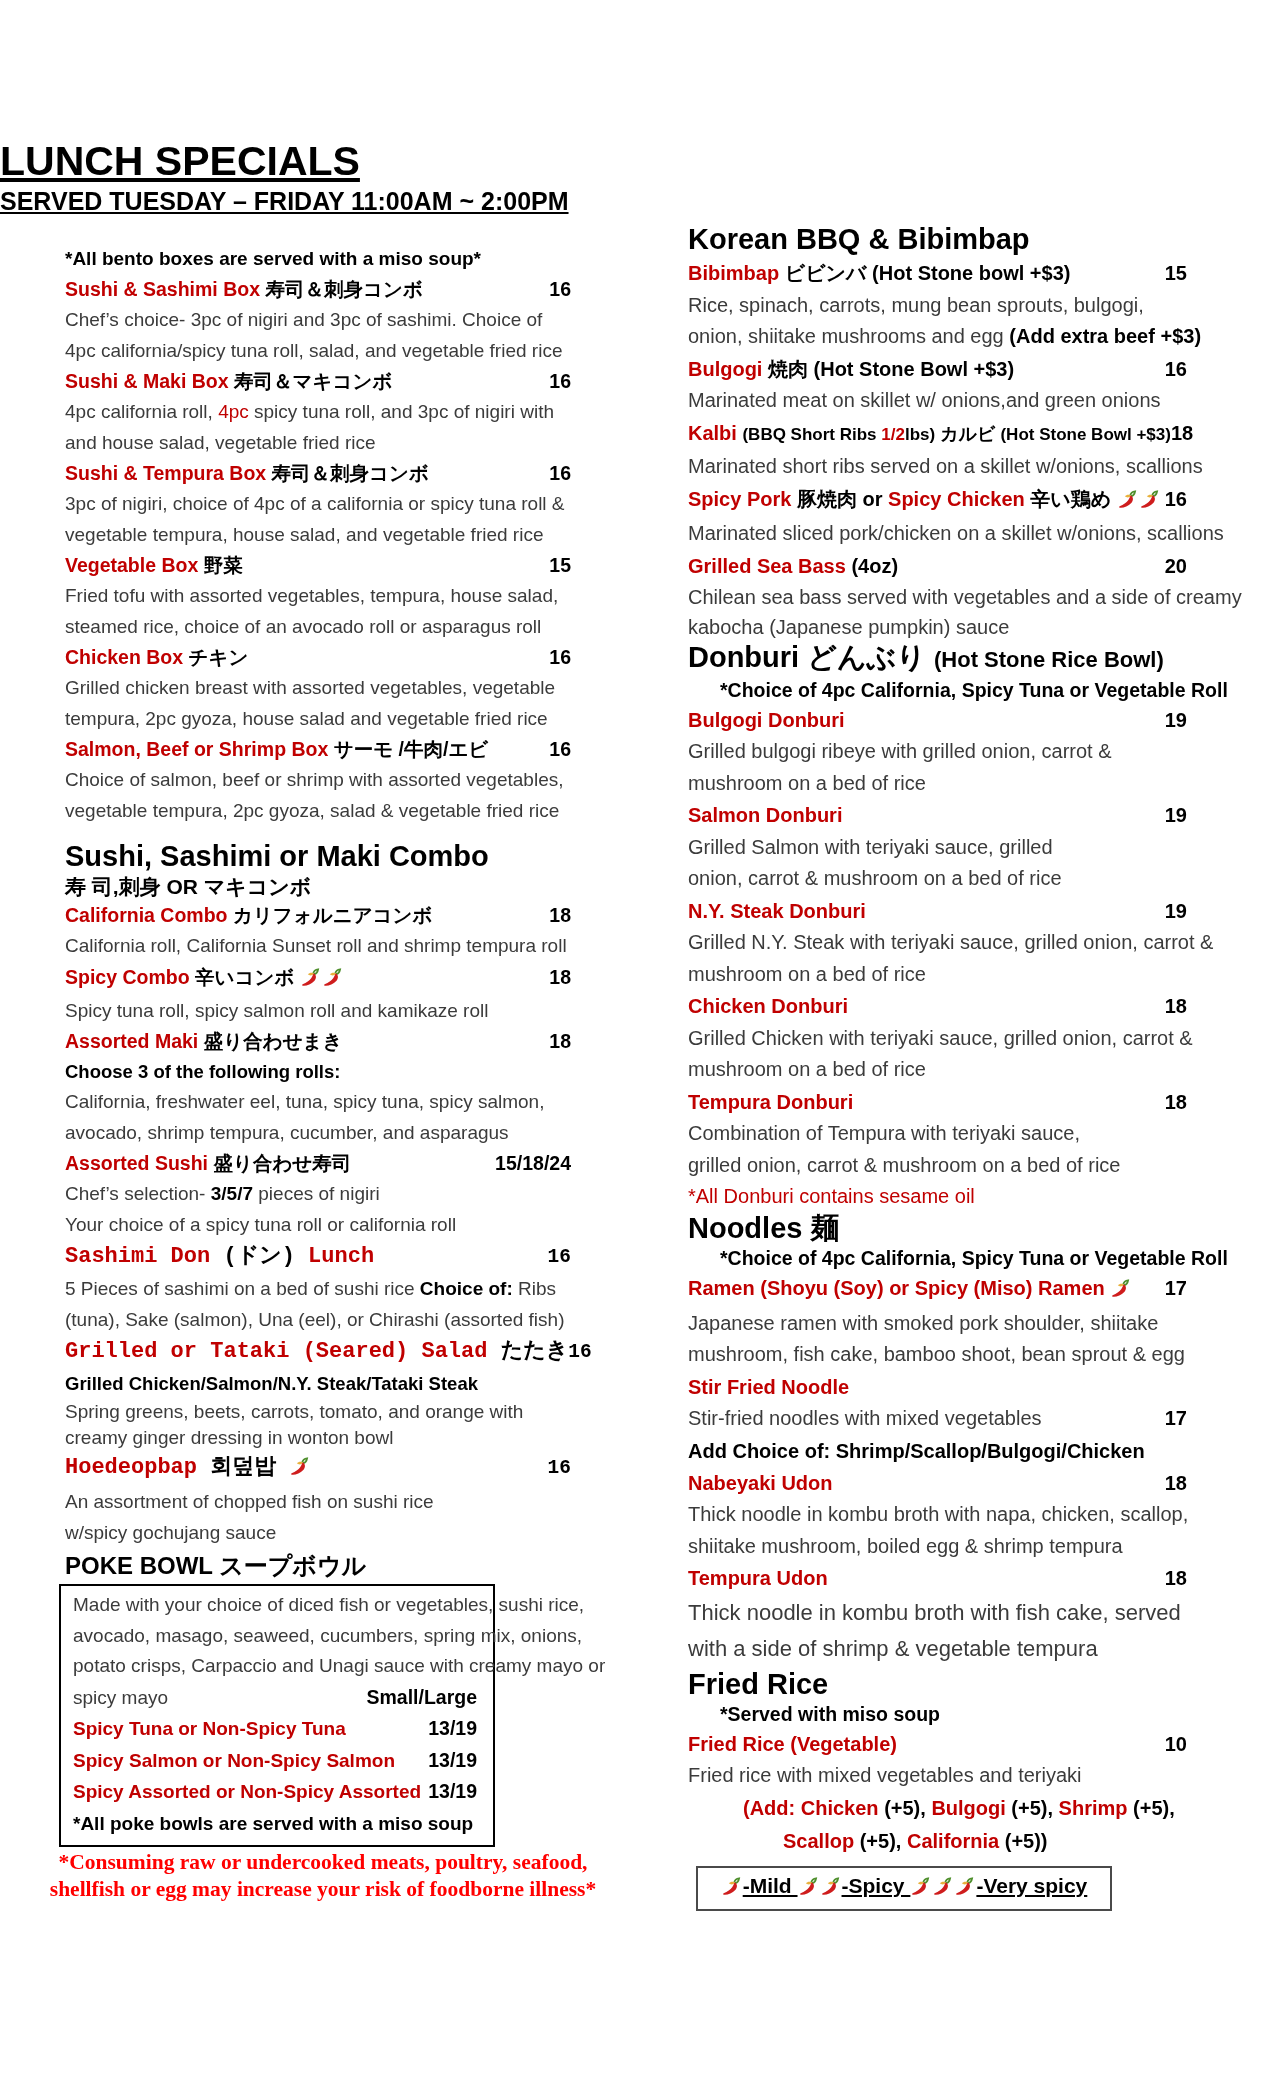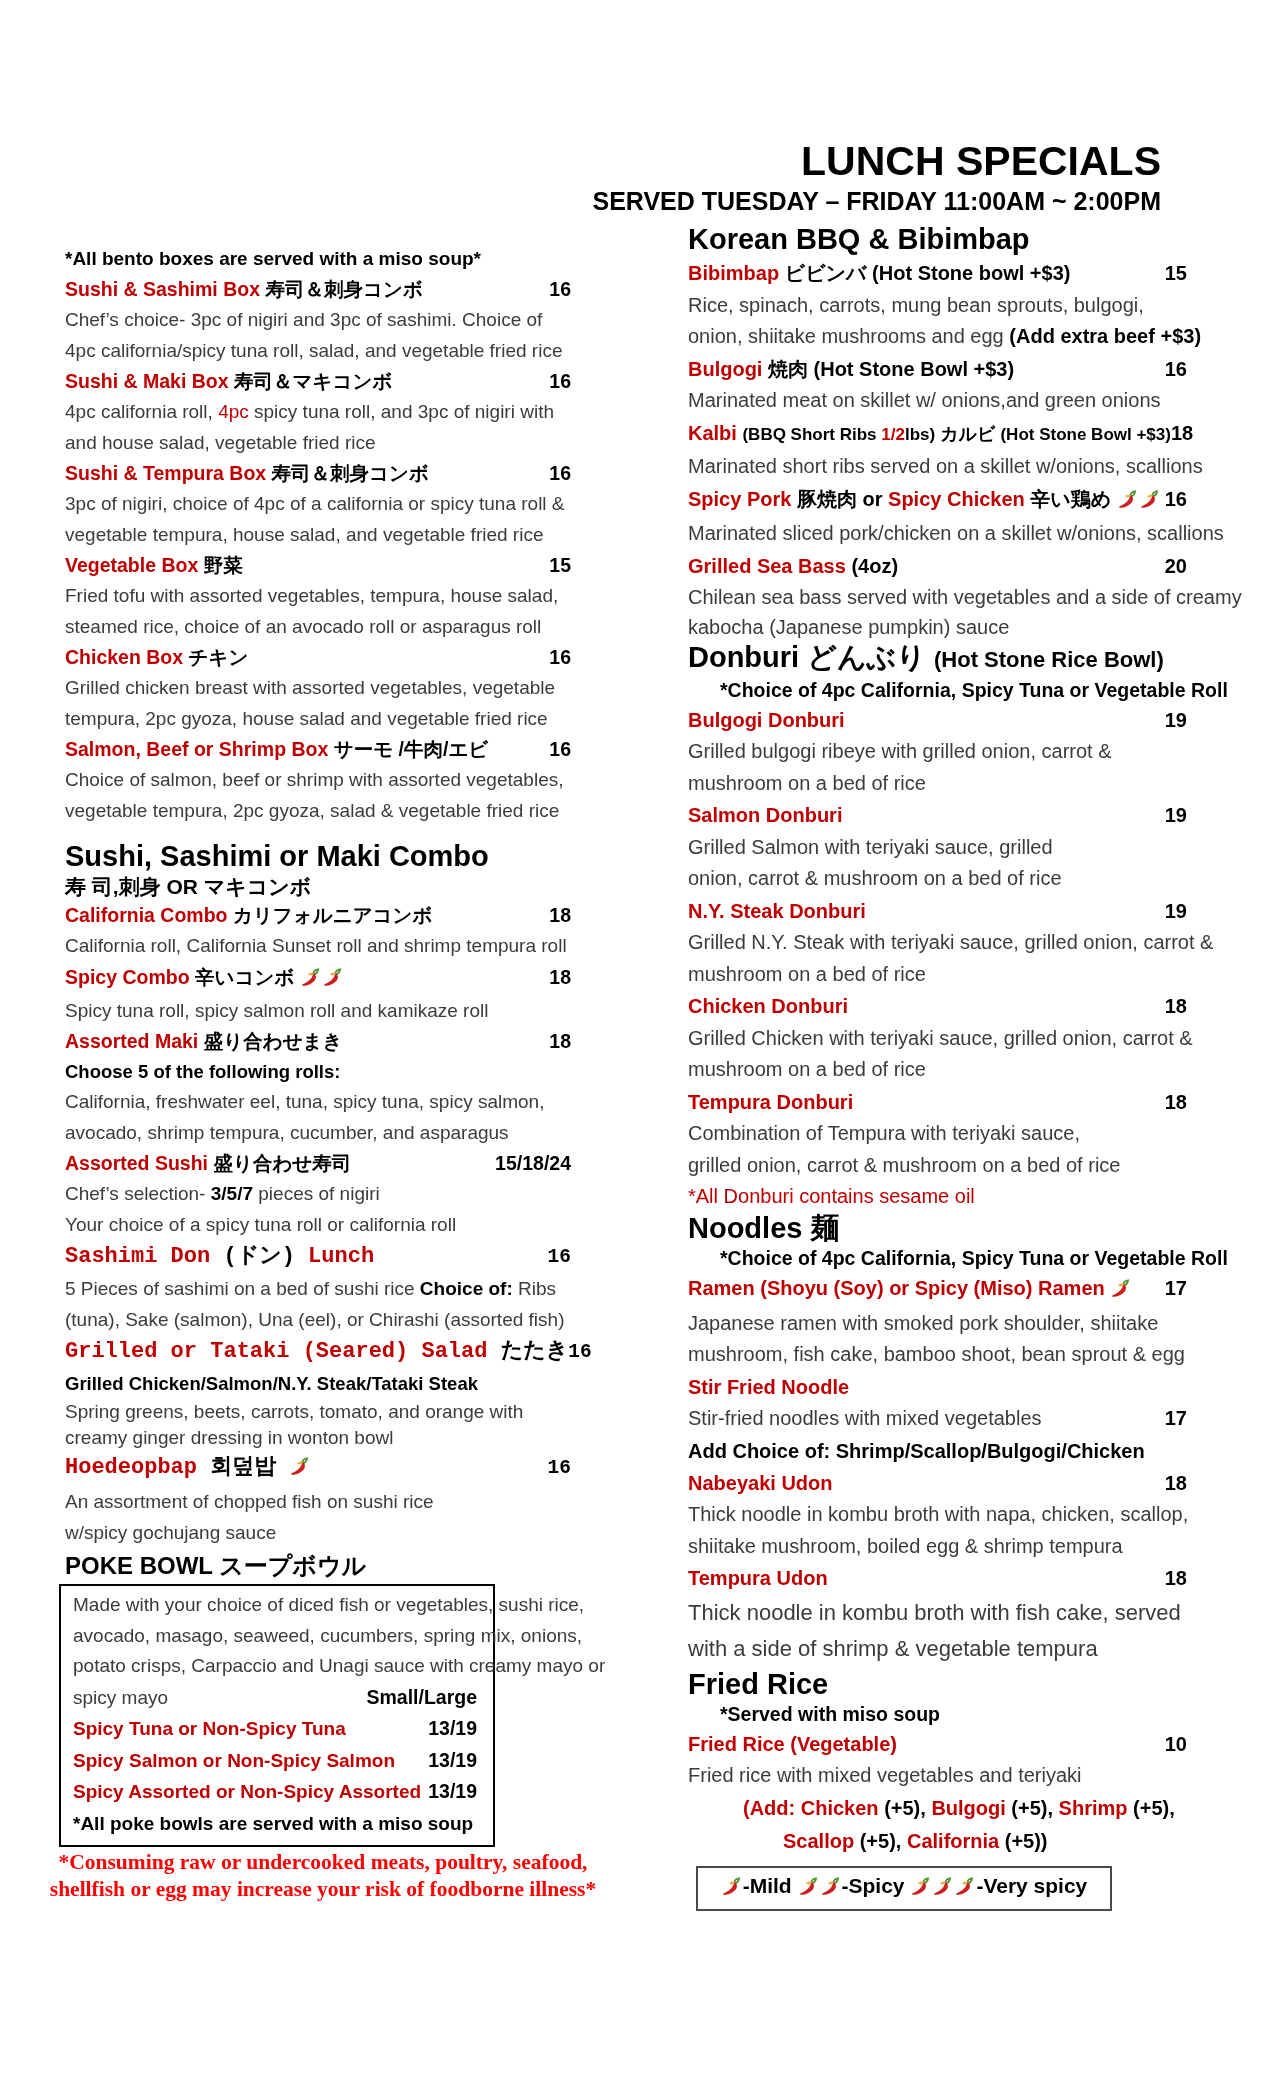--- a/index.html
+++ b/index.html
@@ -1,19 +1,19 @@
 <!DOCTYPE html>
 <html><head>
 <meta charset="utf-8">
 <style>
   html,body{margin:0;padding:0;}
   body{width:1275px;height:2100px;background:#ffffff;font-family:"Liberation Sans",sans-serif;position:relative;}
   .page{position:relative;width:1275px;height:2100px;background:#fff;overflow:hidden;}
 
-  .header{position:absolute;top:138px;left:0;width:1161px;text-align:right;}
+  .header{position:absolute;top:138px;left:0;width:1161px;text-align:left;text-decoration:underline;}
   .title{font-size:41px;font-weight:bold;color:#000;line-height:46px;}
   .subtitle{font-size:25px;font-weight:bold;color:#000;line-height:30px;margin-top:2px;}
 
   .col-left{position:absolute;left:65px;top:243px;width:512px;}
   .col-right{position:absolute;left:688px;top:221px;width:505px;}
 
   .line{white-space:nowrap;}
   .haspx{display:flex;justify-content:space-between;align-items:baseline;}
   .price{font-weight:bold;color:#000;font-size:19.5px;padding-right:6px;flex:none;}
   .col-right .price{font-size:20px;}
@@ -49,21 +49,21 @@
   .t-r{color:#C00000;font-weight:bold;}
   .t-k{color:#000;font-weight:bold;}
   .t-n{color:#3B3B3B;font-weight:normal;}
   .t-rl{color:#C00000;font-weight:normal;}
   .t-w{color:#FF0000;font-weight:bold;}
 
   .pokebox{border:2px solid #000;box-sizing:border-box;width:436px;margin-left:-6px;margin-top:2px;padding:4px 10px 6px 12px;}
   .left-bottom{margin-left:-22px;width:560px;margin-top:2px;}
 
   .legendwrap{margin-top:8px;margin-left:8px;}
-  .legendbox{display:inline-block;border:2px solid #4a4a4a;padding:1px 16px 3px 16px;font-size:21px;font-weight:bold;color:#000;line-height:34px;min-width:380px;text-align:center;}
+  .legendbox{display:inline-block;border:2px solid #4a4a4a;padding:1px 16px 3px 16px;font-size:21px;font-weight:bold;color:#000;line-height:34px;min-width:380px;text-align:center;text-decoration:underline;}
 
   .chili{display:inline-block;vertical-align:-3px;margin:0 1px;}
 </style>
 </head>
 <body>
 
 <div class="page">
   <div class="header">
     <div class="title">LUNCH SPECIALS</div>
     <div class="subtitle">SERVED TUESDAY – FRIDAY 11:00AM ~ 2:00PM</div>
@@ -125,21 +125,21 @@
                 <path d="M7.5 6.5 C9.5 4.3 12.8 4.2 14.6 6.2 C12.2 8 9.2 8.2 7.5 6.5Z" fill="#E8B13C"></path>
                 <path d="M14.3 5.6 C16.8 7 17.4 10.8 14.6 13.9 C11.2 17.6 5.6 19.7 2 19.1 C1.1 18.9 0.9 18 1.8 17.5 C6.2 15.3 9.2 13.7 11.2 10.7 C12.7 8.5 13.3 6.9 13.6 5.8Z" fill="#CF1D1D"></path>
               </svg></span></span>
           <span class="price">18</span>
         </div>
         <div class="line desc"><span class="lparts"><span class="t-n">Spicy tuna roll, spicy salmon roll and kamikaze roll</span></span></div>
         <div class="line name haspx">
           <span class="lparts"><span class="t-r">Assorted Maki </span><span class="t-k"> 盛り合わせまき</span></span>
           <span class="price">18</span>
         </div>
-        <div class="line descb"><span class="lparts"><span class="t-k">Choose 5 of the following rolls:</span></span></div>
+        <div class="line descb"><span class="lparts"><span class="t-k">Choose 3 of the following rolls:</span></span></div>
         <div class="line desc"><span class="lparts"><span class="t-n">California, freshwater eel, tuna, spicy tuna, spicy salmon,</span></span></div>
         <div class="line desc"><span class="lparts"><span class="t-n">avocado, shrimp tempura, cucumber, and asparagus</span></span></div>
         <div class="line name haspx">
           <span class="lparts"><span class="t-r">Assorted Sushi </span><span class="t-k"> 盛り合わせ寿司</span></span>
           <span class="price">15/18/24</span>
         </div>
         <div class="line desc"><span class="lparts"><span class="t-n">Chef’s selection- </span><span class="t-k">3/5/7</span><span class="t-n">  pieces of nigiri</span></span></div>
         <div class="line desc"><span class="lparts"><span class="t-n">Your choice of a spicy tuna roll or california roll</span></span></div>
         <div class="line name lg haspx">
           <span class="lparts"><span class="t-r">Sashimi Don </span><span class="t-k">(ドン)</span><span class="t-r"> Lunch</span></span>

